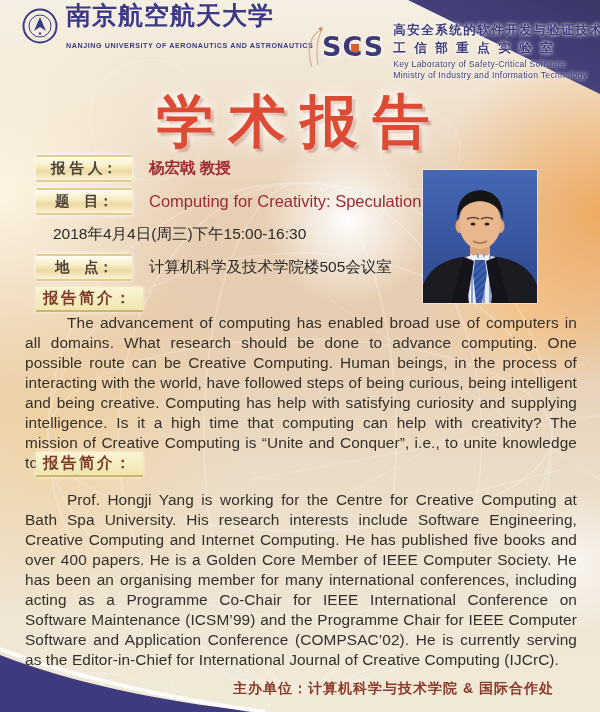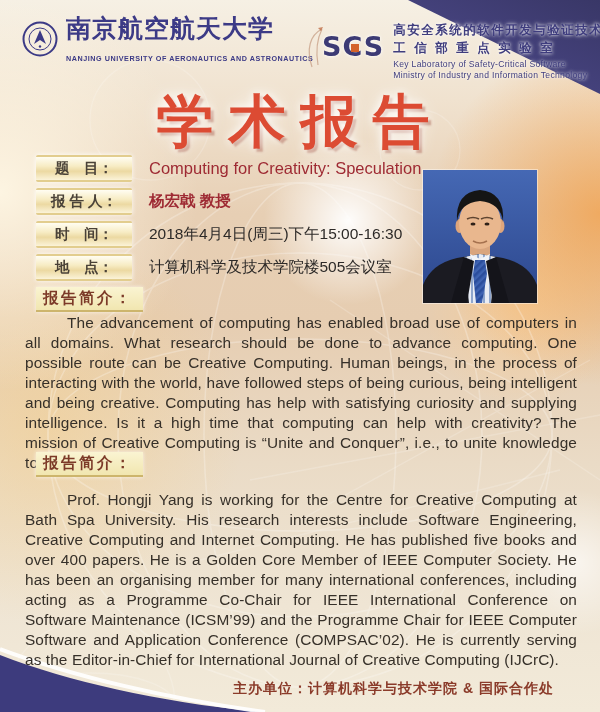--- a/index.html
+++ b/index.html
@@ -12,21 +12,21 @@
       radial-gradient(circle at 0% 27%, rgba(255,248,230,.9) 0%, rgba(255,248,230,0) 25%),
       radial-gradient(circle at 8% 60%, rgba(246,205,130,.45) 0%, rgba(246,205,130,0) 28%),
       radial-gradient(circle at 96% 79%, rgba(255,255,255,.65) 0%, rgba(255,255,255,0) 9%),
       linear-gradient(180deg,#f6f0e4 0%,#f0e2cf 14%,#e7cfb4 30%,#e6cdb1 45%,#eadbc6 65%,#efe5d4 85%,#f2ead9 100%);}
   .globe-svg{position:absolute;left:0;top:0;pointer-events:none;}
   .corner-tr{position:absolute;left:408px;top:0;width:192px;height:94px;
     background:linear-gradient(205deg,#393767 0%,#46437f 60%,#55518f 100%);
     clip-path:polygon(0 0,100% 0,100% 100%);}
   .corner-bl-svg{position:absolute;left:0;bottom:0;}
   
-  .nuaa{position:absolute;left:22px;top:14px;display:flex;align-items:center;gap:8px;color:#3c3a86;}
+  .nuaa{position:absolute;left:22px;top:1px;display:flex;align-items:center;gap:8px;color:#3c3a86;}
   .nuaa-cn{font-size:25px;font-weight:bold;letter-spacing:1px;line-height:28px;white-space:nowrap;}
   .nuaa-en{font-size:7.2px;font-weight:bold;letter-spacing:.55px;margin-top:12px;white-space:nowrap;}
   .lab{position:absolute;left:322px;top:22px;display:flex;align-items:flex-start;gap:9px;color:#3f3d7e;
     text-shadow:0 0 3px rgba(255,255,255,.85),0 0 5px rgba(255,255,255,.6);}
   .scs-mark{position:relative;font-size:27px;font-weight:bold;letter-spacing:1px;margin-top:9px;
     font-family:"DejaVu Sans",sans-serif;color:#3c3a74;}
   .scs-square{position:absolute;left:29px;top:13px;width:8px;height:8px;background:#d4622a;}
   .feather{position:absolute;left:-18px;top:-6px;}
   .lab-cn1{font-size:12.5px;font-weight:bold;letter-spacing:1.5px;white-space:nowrap;}
   .lab-cn2{font-size:12.5px;font-weight:bold;letter-spacing:8.5px;white-space:nowrap;margin-top:1px;}
@@ -122,30 +122,29 @@
       <div class="lab-cn1">高安全系统的软件开发与验证技术</div>
       <div class="lab-cn2">工信部重点实验室</div>
       <div class="lab-en1">Key Laboratory of Safety-Critical Software</div>
       <div class="lab-en2">Ministry of Industry and Information Technology</div>
     </div>
   </div>
 
   <div class="title">学术报告</div>
 
   <div class="info">
+    <div class="info-row">
+      <span class="info-label">报 告 人：</span>
+      <span class="info-value v-red" style="font-weight:bold">杨宏戟 教授</span>
+    </div>
     <div class="info-row row1">
       <span class="info-label">题　目：</span>
       <span class="info-value v-red">Computing for Creativity: Speculation</span>
     </div>
     <div class="info-row">
-      <span class="info-label">报 告 人：</span>
-      <span class="info-value v-red" style="font-weight:bold">杨宏戟 教授</span>
-    </div>
-    <div class="info-row">
-      <span class="info-label">时　间：</span>
       <span class="info-value v-dark">2018年4月4日(周三)下午15:00-16:30</span>
     </div>
     <div class="info-row">
       <span class="info-label">地　点：</span>
       <span class="info-value v-dark">计算机科学及技术学院楼505会议室</span>
     </div>
   </div>
 
   <svg class="photo" viewBox="0 0 114 133">
     <defs>

